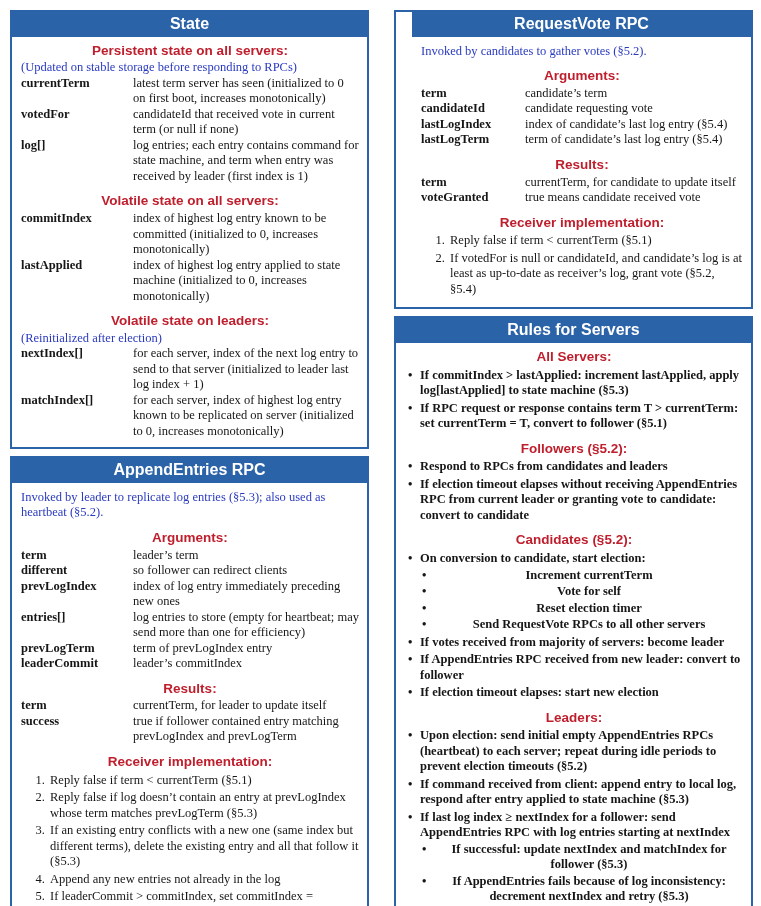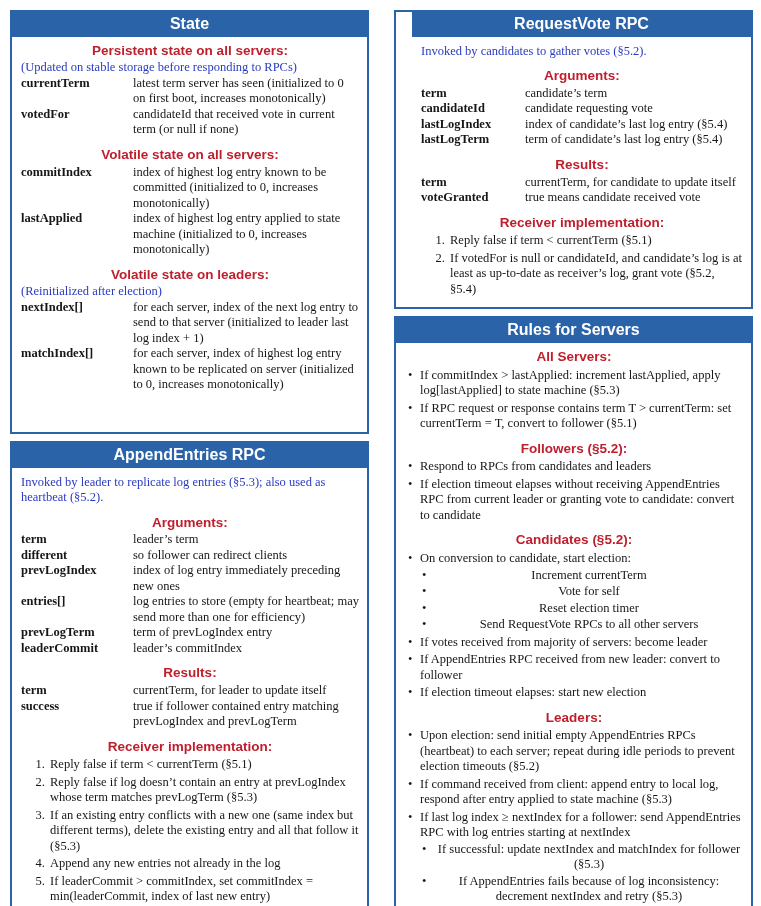--- a/index.html
+++ b/index.html
@@ -31,21 +31,21 @@
   }
   .section-heading.first{margin-top:1px;}
   .note{color:var(--note_blue);}
   .param-row{display:flex;}
   .param-name{flex:0 0 112px;font-weight:bold;padding-right:4px;}
   .box[data-name="request-vote-box"] .param-name{flex-basis:104px;}
   .param-desc{flex:1;}
   ol.steps{margin:2px 0 0;padding-left:27px;}
   ol.steps li{margin-bottom:2px;padding-left:2px;}
   ul.rules{list-style:none;margin:2px 0 0;}
-  ul.rules>li{position:relative;padding-left:15px;margin-bottom:2px;}
+  ul.rules>li{position:relative;padding-left:15px;margin-bottom:2px;font-weight:bold;}
   ul.rules>li::before{content:"\2022";position:absolute;left:3px;}
   ul.subrules{list-style:none;margin:1px 0 0;}
   ul.subrules>li{position:relative;padding-left:15px;margin-bottom:1px;text-align:center;}
   ul.subrules>li::before{content:"\2022";position:absolute;left:2px;}
 </style>
 </head>
 <body>
 
 <div class="page" data-name="raft-summary-figure">
   <div class="col" data-name="left-column">
@@ -56,20 +56,24 @@
           <p class="note" data-name="section-note">(Updated on stable storage before responding to RPCs)</p>
           <div class="params" data-name="param-table">
             <div class="param-row" data-name="param-row">
               <span class="param-name" data-name="param-name">currentTerm</span>
               <span class="param-desc" data-name="param-description">latest term server has seen (initialized to 0 on first boot, increases monotonically)</span>
             </div>
             <div class="param-row" data-name="param-row">
               <span class="param-name" data-name="param-name">votedFor</span>
               <span class="param-desc" data-name="param-description">candidateId that received vote in current term (or null if none)</span>
             </div>
+            <div class="param-row" data-name="param-row">
+              <span class="param-name" data-name="param-name">log[]</span>
+              <span class="param-desc" data-name="param-description">log entries; each entry contains command for state machine, and term when entry was received by leader (first index is 1)</span>
+            </div>
           </div>
           <h3 class="section-heading" data-name="section-heading">Volatile state on all servers:</h3>
           <div class="params" data-name="param-table">
             <div class="param-row" data-name="param-row">
               <span class="param-name" data-name="param-name">commitIndex</span>
               <span class="param-desc" data-name="param-description">index of highest log entry known to be committed (initialized to 0, increases monotonically)</span>
             </div>
             <div class="param-row" data-name="param-row">
               <span class="param-name" data-name="param-name">lastApplied</span>
               <span class="param-desc" data-name="param-description">index of highest log entry applied to state machine (initialized to 0, increases monotonically)</span>

